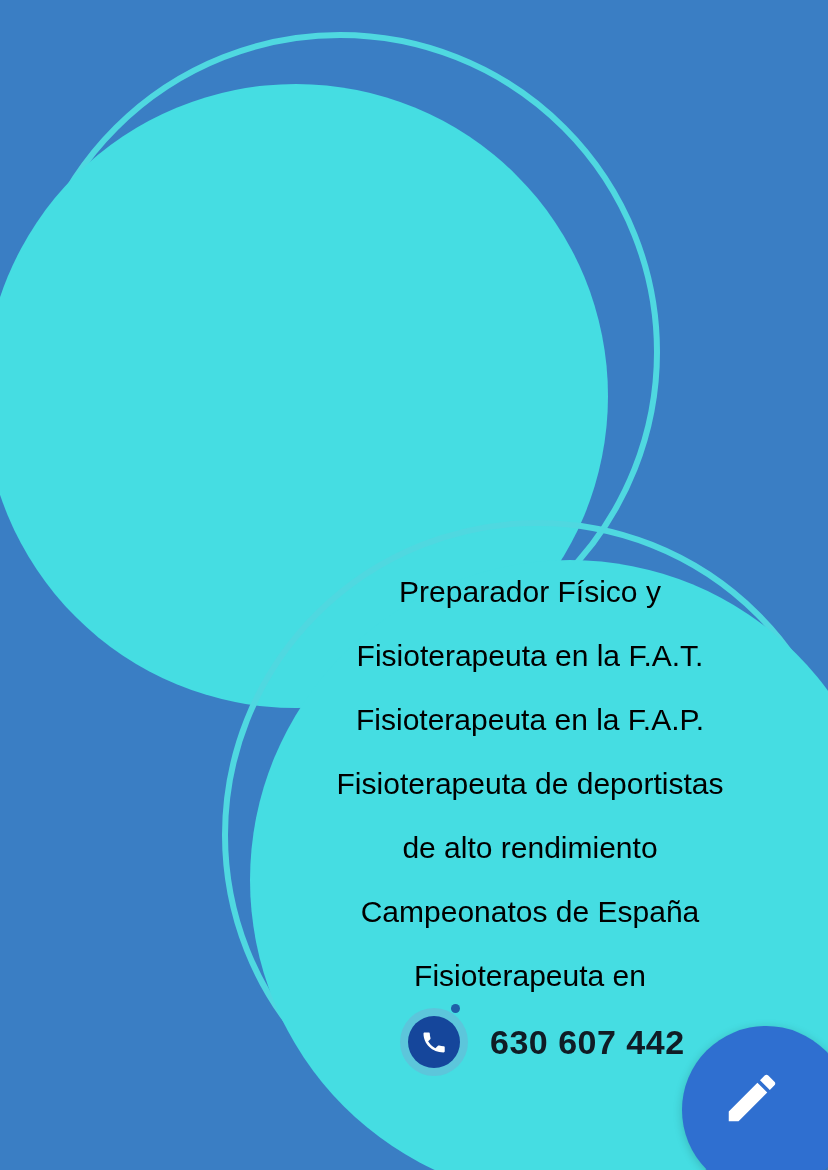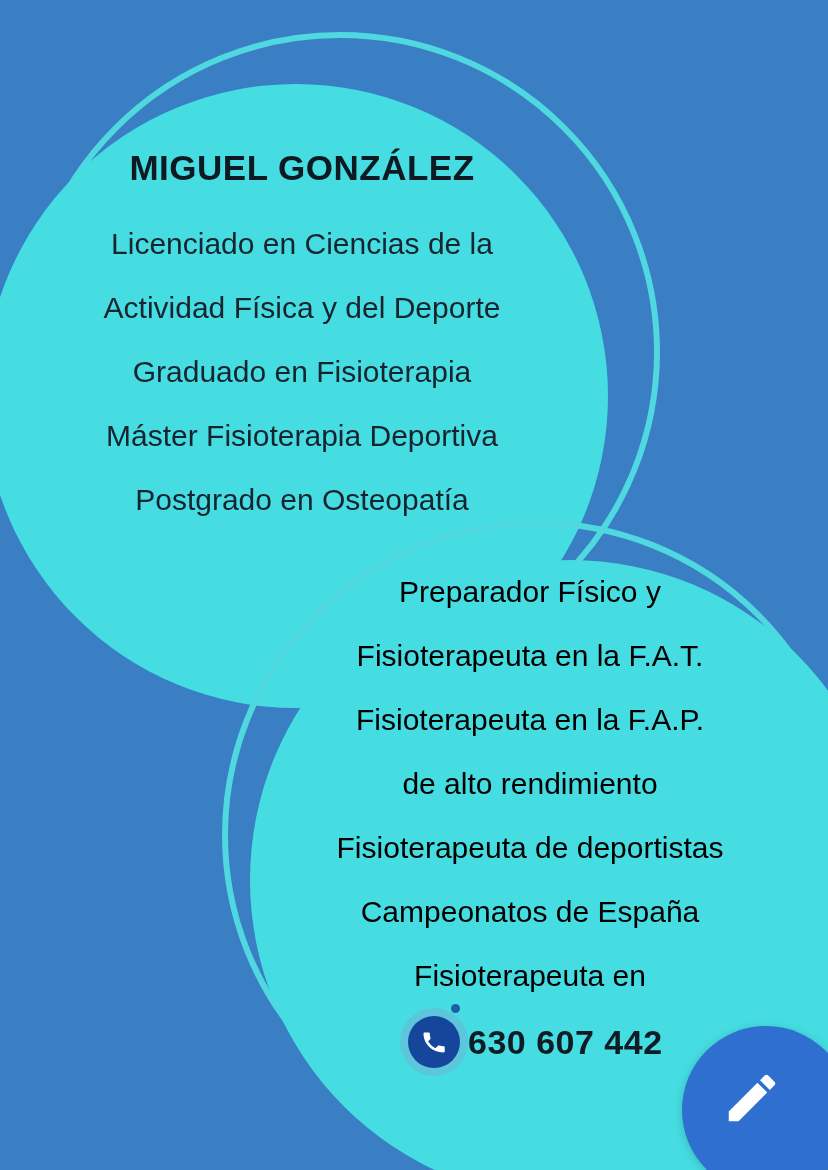--- a/index.html
+++ b/index.html
@@ -105,20 +105,21 @@
     white-space: nowrap;
   }
 
   
   .phone-row {
     position: absolute;
     left: 400px;
     top: 1008px;
     display: flex;
     align-items: center;
+    gap: 22px;
   }
   .phone-badge {
     position: relative;
     width: 68px;
     height: 68px;
     display: flex;
     align-items: center;
     justify-content: center;
   }
   .phone-badge .halo {
@@ -179,35 +180,27 @@
 <body>
 
 <div id="card">
 
   <div class="ring-top"></div>
   <div class="disc-top"></div>
 
   <div class="ring-bottom"></div>
   <div class="disc-bottom"></div>
 
-  <div class="block-top">
-    <div class="name">MIGUEL GONZÁLEZ</div>
-    <div class="line">Licenciado en Ciencias de la</div>
-    <div class="line">Actividad Física y del Deporte</div>
-    <div class="line">Graduado en Fisioterapia</div>
-    <div class="line">Máster Fisioterapia Deportiva</div>
-    <div class="line">Postgrado en Osteopatía</div>
-  </div>
 
   <div class="block-bottom">
     <div class="line">Preparador Físico y</div>
     <div class="line">Fisioterapeuta en la F.A.T.</div>
     <div class="line">Fisioterapeuta en la F.A.P.</div>
+    <div class="line">Fisioterapeuta de deportistas</div>
     <div class="line">de alto rendimiento</div>
-    <div class="line">Fisioterapeuta de deportistas</div>
     <div class="line">Campeonatos de España</div>
     <div class="line">Fisioterapeuta en</div>
   </div>
 
   <div class="phone-row">
     <div class="phone-badge">
       <div class="halo"></div>
       <div class="dot-up"></div>
       <div class="circle">
         <svg width="28" height="28" viewBox="0 0 24 24" aria-hidden="true">

